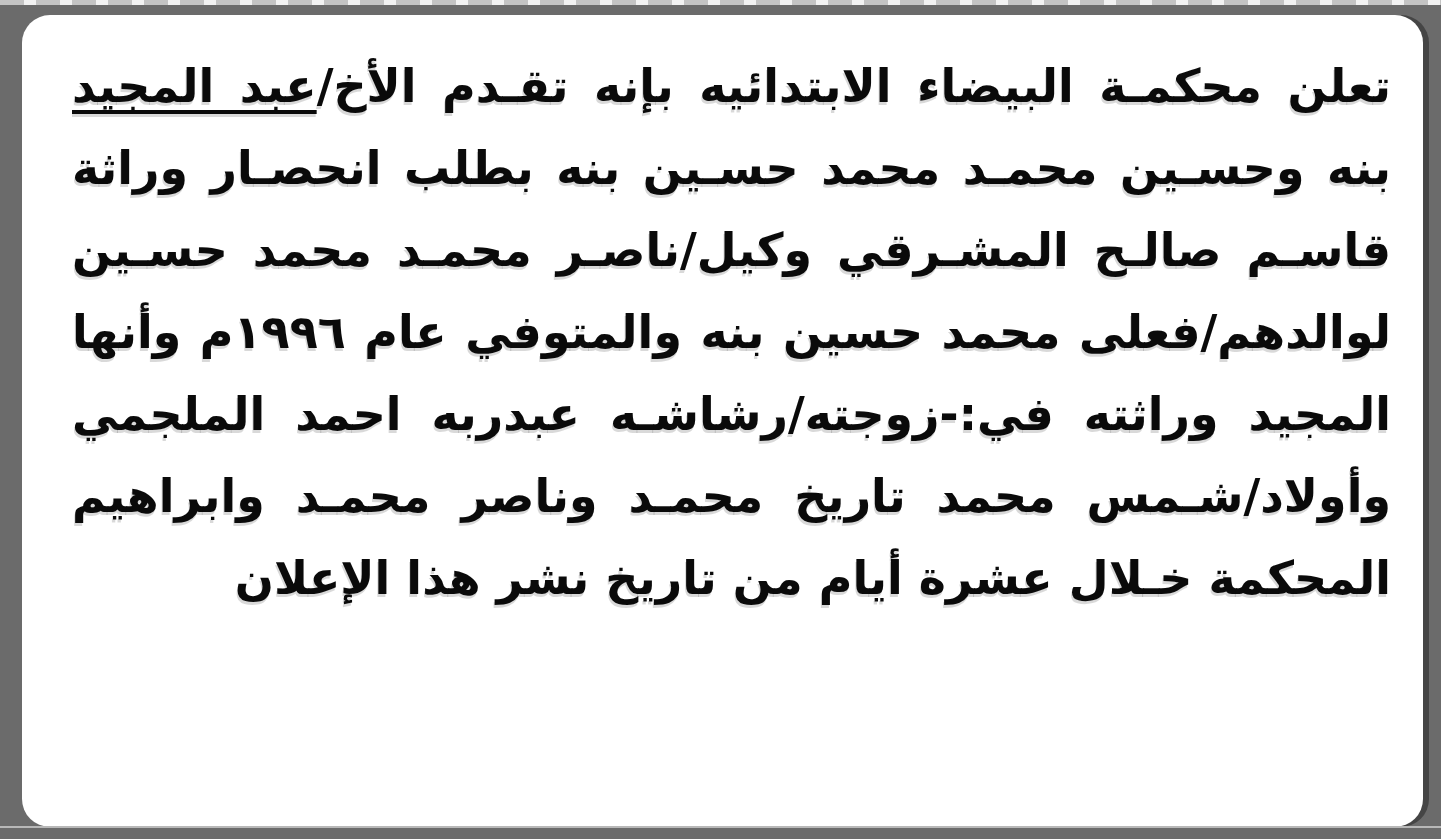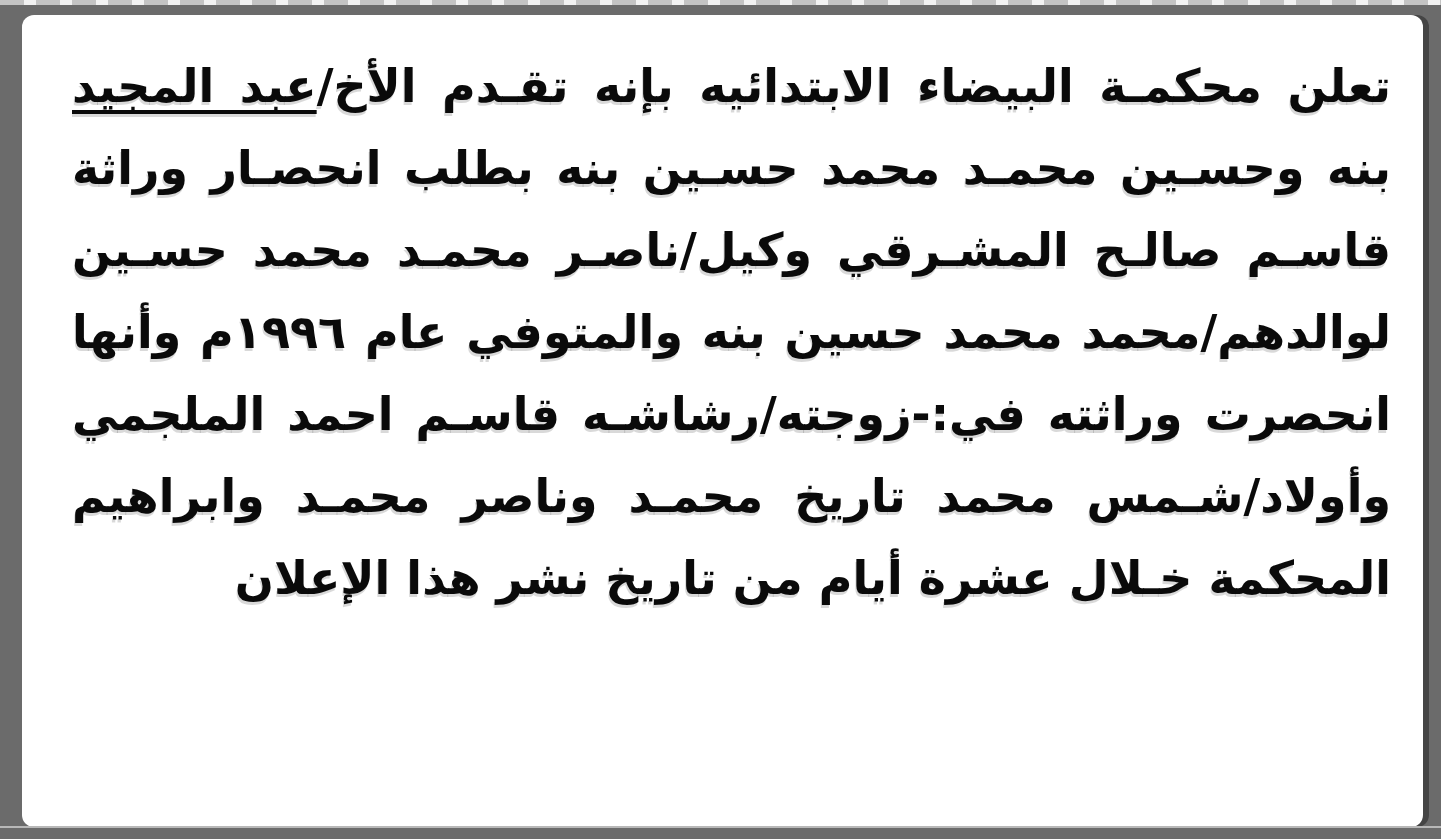--- a/index.html
+++ b/index.html
@@ -18,21 +18,21 @@
   }
   .bottom-rule {
     position: absolute; left: 0; right: 0; bottom: 11px; height: 2px;
     background: #b8b8b8;
   }
   .box {
     position: absolute;
     left: 22px; top: 15px;
     width: 1401px; height: 812px;
     background: #ffffff;
-    border-radius: 12px;
+    border-radius: 28px;
     box-shadow: 6px 0 0 0 #454545;
   }
   .content {
     position: absolute;
     top: 30px; right: 32px; left: 50px; bottom: 20px;
     direction: rtl;
     unicode-bidi: embed;
   }
   .line {
     font-size: 46px;
@@ -58,20 +58,20 @@
 </head>
 <body>
 
 <div class="top-dashes"></div>
 
 <div class="box">
   <div class="content">
     <div class="line"><span>تعلن محكمـة البيضاء الابتدائيه بإنه تقـدم الأخ/</span><span class="u">عبد المجيد</span></div>
     <div class="line">بنه وحسـين محمـد محمد حسـين بنه بطلب انحصـار وراثة</div>
     <div class="line">قاسـم صالـح المشـرقي وكيل/ناصـر محمـد محمد حسـين</div>
-    <div class="line">لوالدهم/محمد محمد حسين بنه والمتوفي عام ١٩٩٦م وأنها</div>
-    <div class="line">انحصرت وراثته في:-زوجته/رشاشـه قاسـم احمد الملجمي</div>
+    <div class="line">لوالدهم/فعلى محمد حسين بنه والمتوفي عام ١٩٩٦م وأنها</div>
+    <div class="line">المجيد وراثته في:-زوجته/رشاشـه عبدربه احمد الملجمي</div>
     <div class="line">وأولاد/شـمس محمد تاريخ محمـد وناصر محمـد وابراهيم</div>
     <div class="line last">المحكمة خـلال عشرة أيام من تاريخ نشر هذا الإعلان</div>
   </div>
 </div>
 
 <div class="bottom-rule"></div>
 
 </body></html>

